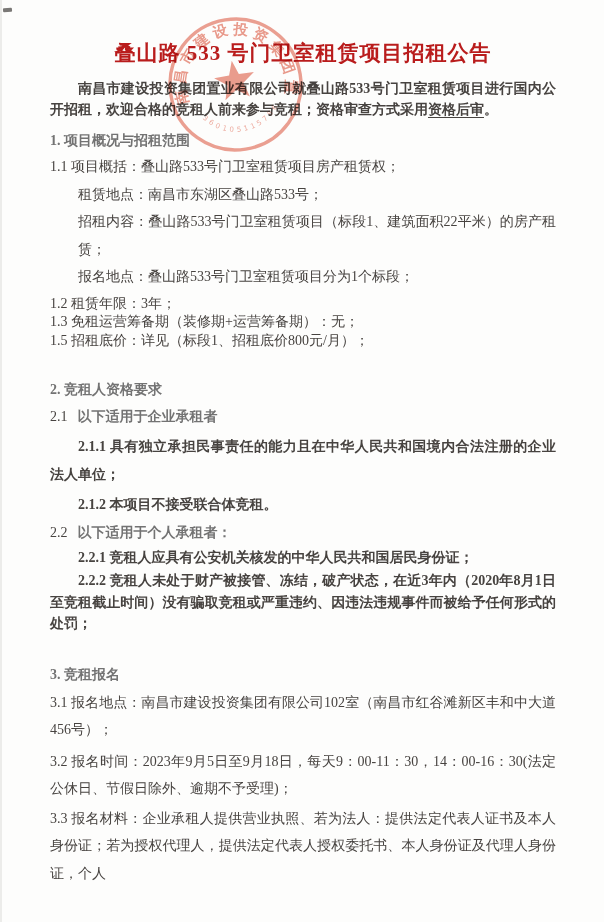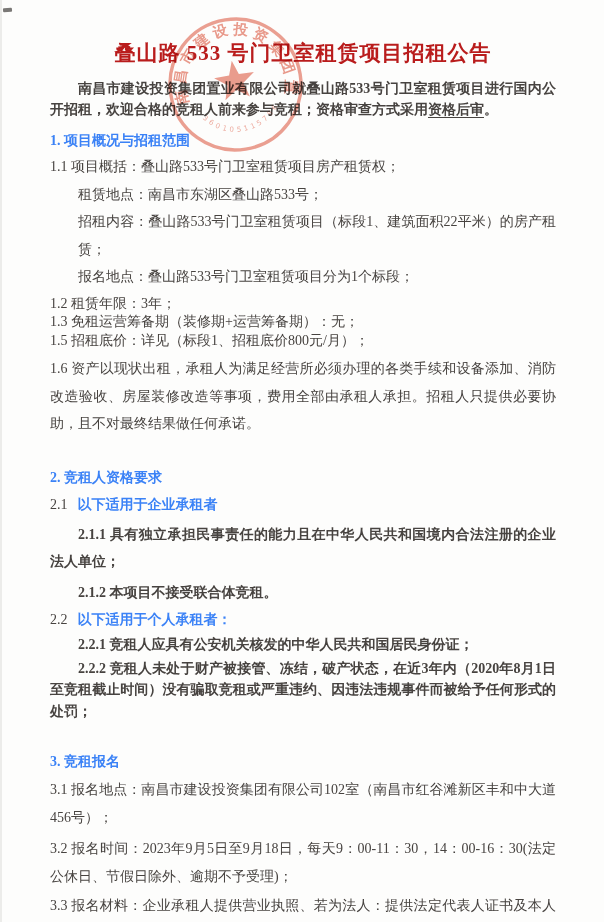--- a/index.html
+++ b/index.html
@@ -16,21 +16,21 @@
     background:#63605e;border-radius:1px;opacity:.85;transform:rotate(-4deg);
   }
   .content{box-sizing:border-box;width:604px;padding:38px 48px 0 50px;}
   .title{
     font-size:21px;font-weight:bold;color:#b91c1c;text-align:center;
     letter-spacing:1px;margin:0 0 10px 0;line-height:30px;
   }
   .para{font-size:14px;margin:0;text-align:justify;}
   .indent{text-indent:2em;font-weight:bold;}
   .sub{padding-left:2em;}
-  .head{font-weight:bold;color:#3b82f6;}
+  .head{font-weight:bold;color:#737373;}
   .lh-n{line-height:21px;}
   .lh-w{line-height:27.5px;}
   .lh-t{line-height:18.5px;}
   .lh-m{line-height:21.5px;}
   .mt2{margin-top:2px;}.mt4{margin-top:4px;}.mt5{margin-top:5px;}
   .mt6{margin-top:6px;}.mt10{margin-top:10px;}.mt12{margin-top:29px;}
   .u{text-decoration:underline;text-underline-offset:3px;}
   .num{margin-right:10px;font-weight:normal;}
   
   .seal{
@@ -77,21 +77,20 @@
 
     <p class="para lh-w mt2">1.1 项目概括：叠山路533号门卫室租赁项目房产租赁权；</p>
     <p class="para lh-w sub">租赁地点：南昌市东湖区叠山路533号；</p>
     <p class="para lh-w sub">招租内容：叠山路533号门卫室租赁项目（标段1、建筑面积22平米）的房产租赁；</p>
     <p class="para lh-w sub">报名地点：叠山路533号门卫室租赁项目分为1个标段；</p>
 
     <p class="para lh-t mt4">1.2 租赁年限：3年；</p>
     <p class="para lh-t">1.3 免租运营筹备期（装修期+运营筹备期）：无；</p>
     <p class="para lh-t">1.5 招租底价：详见（标段1、招租底价800元/月）；</p>
 
-    <p class="para lh-w mt5">1.6 资产以现状出租，承租人为满足经营所必须办理的各类手续和设备添加、消防改造验收、房屋装修改造等事项，费用全部由承租人承担。招租人只提供必要协助，且不对最终结果做任何承诺。</p>
 
     <p class="para head lh-n mt12">2. 竞租人资格要求</p>
 
     <p class="para lh-n mt6"><span class="num">2.1</span><span class="head">以下适用于企业承租者</span></p>
 
     <p class="para lh-w indent mt6">2.1.1 具有独立承担民事责任的能力且在中华人民共和国境内合法注册的企业法人单位；</p>
     <p class="para lh-m indent mt6">2.1.2 本项目不接受联合体竞租。</p>
 
     <p class="para lh-n mt6"><span class="num">2.2</span><span class="head">以下适用于个人承租者：</span></p>
 

